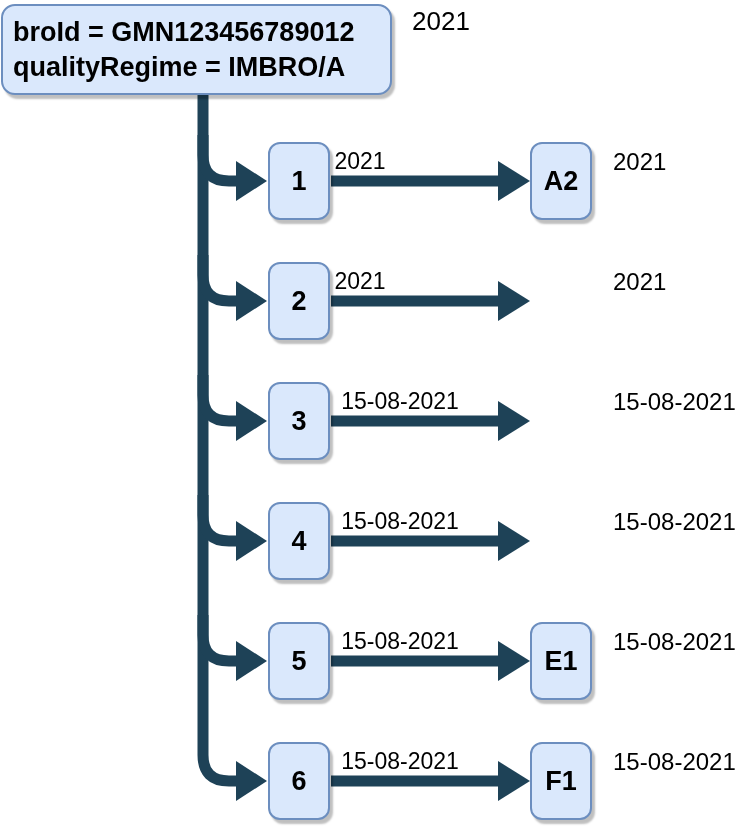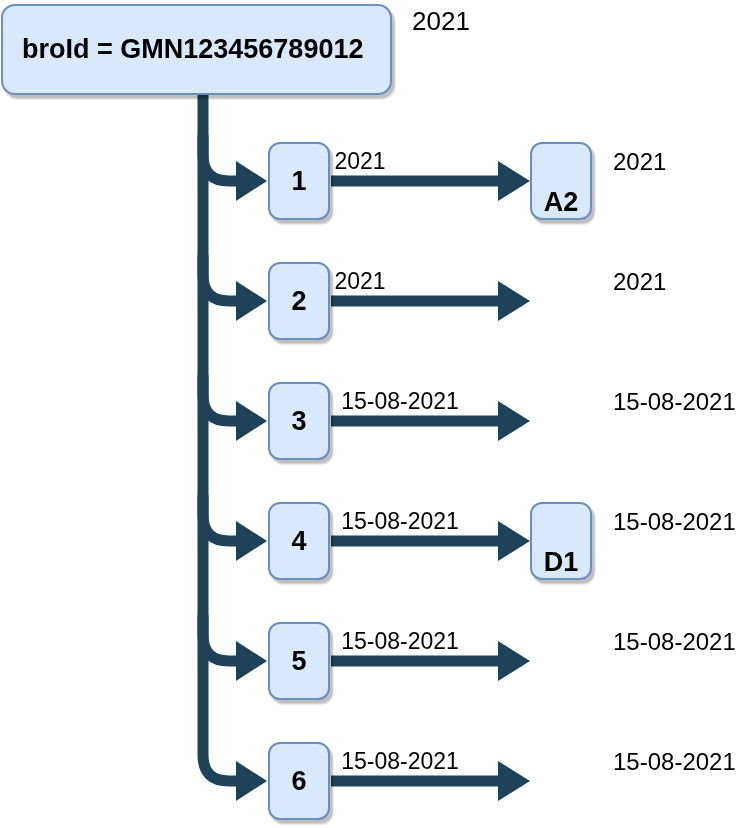--- a/index.html
+++ b/index.html
@@ -48,42 +48,42 @@
     font-weight: bold;
     z-index: 2;
   }
   .root-node {
     left: 1px; top: 4px;
     width: 391px; height: 91px;
     border-radius: 14px;
     flex-direction: column;
     align-items: flex-start;
     justify-content: center;
-    padding-left: 19px;
+    padding-left: 10px;
     font-size: 27px;
     line-height: 35px;
     white-space: nowrap;
   }
   .top-side-label {
     position: absolute;
     left: 412px; top: 6px;
     font-size: 26px;
     z-index: 2;
     white-space: nowrap;
   }
   .row {
     position: absolute;
     left: 0;
     width: 750px;
     height: 78px;
     z-index: 2;
   }
   .row .node { width: 62px; height: 78px; top: 0; font-size: 27px; }
   .row .src { left: 268px; }
-  .row .tgt { left: 530px; align-items: flex-end; }
+  .row .tgt { left: 530px; }
   .edge-label {
     position: absolute;
     top: 6px;
     width: 200px;
     text-align: center;
     font-size: 23px;
     white-space: nowrap;
   }
   .edge-label.year { left: 260px; }
   .edge-label.date { left: 300px; }
@@ -127,20 +127,21 @@
     <polygon class="edge-fill" points="498,161 498,201 530,181"></polygon>
     <polygon class="edge-fill" points="498,281 498,321 530,301"></polygon>
     <polygon class="edge-fill" points="498,401 498,441 530,421"></polygon>
     <polygon class="edge-fill" points="498,521 498,561 530,541"></polygon>
     <polygon class="edge-fill" points="498,641 498,681 530,661"></polygon>
     <polygon class="edge-fill" points="498,761 498,801 530,781"></polygon>
   </svg>
 
   <div class="node root-node">
     <div>broId = GMN123456789012</div>
+    <div>qualityRegime = IMBRO/A</div>
   </div>
   <div class="top-side-label">2021</div>
 
   <div class="row" style="top:142px">
     <div class="node src">
         <span>1</span>
       </div>
     <div class="edge-label year">2021</div>
     <div class="node tgt">
         <span>A2</span>
@@ -162,35 +163,38 @@
       </div>
     <div class="edge-label date">15-08-2021</div>
     <div class="side-label">15-08-2021</div>
   </div>
 
   <div class="row" style="top:502px">
     <div class="node src">
         <span>4</span>
       </div>
     <div class="edge-label date">15-08-2021</div>
+    <div class="side-label">15-08-2021</div>
+  </div>
+
+  <div class="row" style="top:622px">
+    <div class="node src">
+        <span>5</span>
+      </div>
+    <div class="edge-label date">15-08-2021</div>
     <div class="node tgt">
-        <span>D1</span>
-      </div>
-    <div class="side-label">15-08-2021</div>
-  </div>
-
-  <div class="row" style="top:622px">
-    <div class="node src">
-        <span>5</span>
-      </div>
-    <div class="edge-label date">15-08-2021</div>
+        <span>E1</span>
+      </div>
     <div class="side-label">15-08-2021</div>
   </div>
 
   <div class="row" style="top:742px">
     <div class="node src">
         <span>6</span>
       </div>
     <div class="edge-label date">15-08-2021</div>
+    <div class="node tgt">
+        <span>F1</span>
+      </div>
     <div class="side-label">15-08-2021</div>
   </div>
 
 </div>
 
 </body></html>

